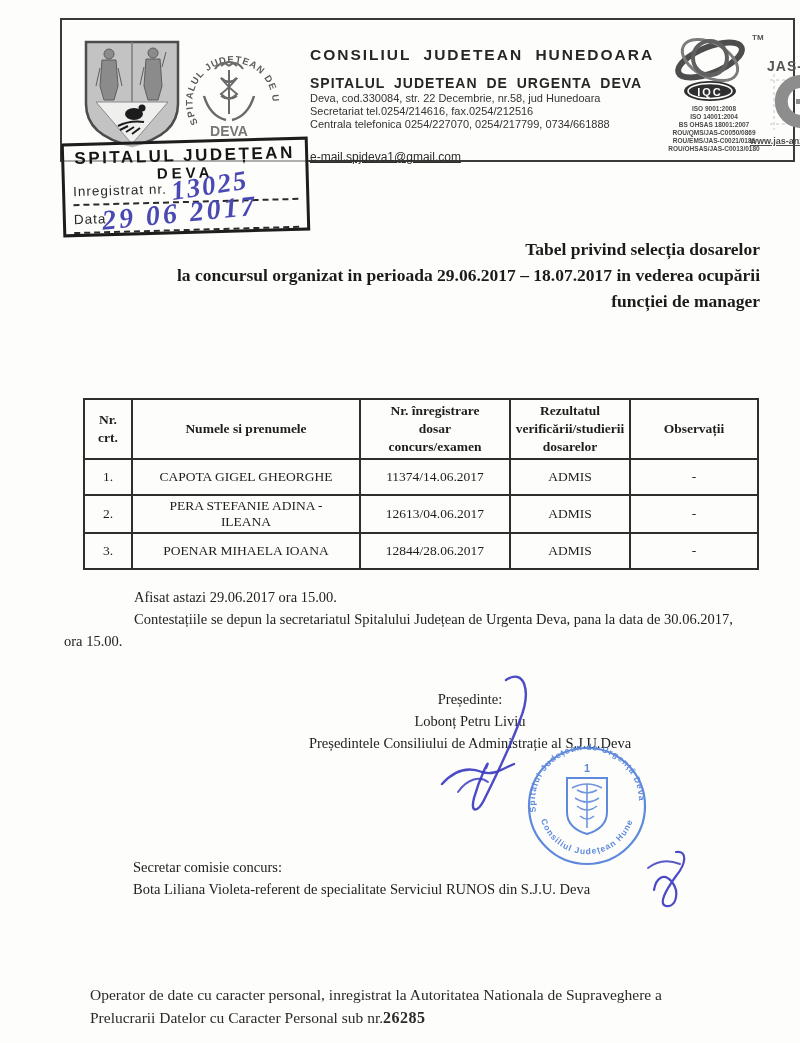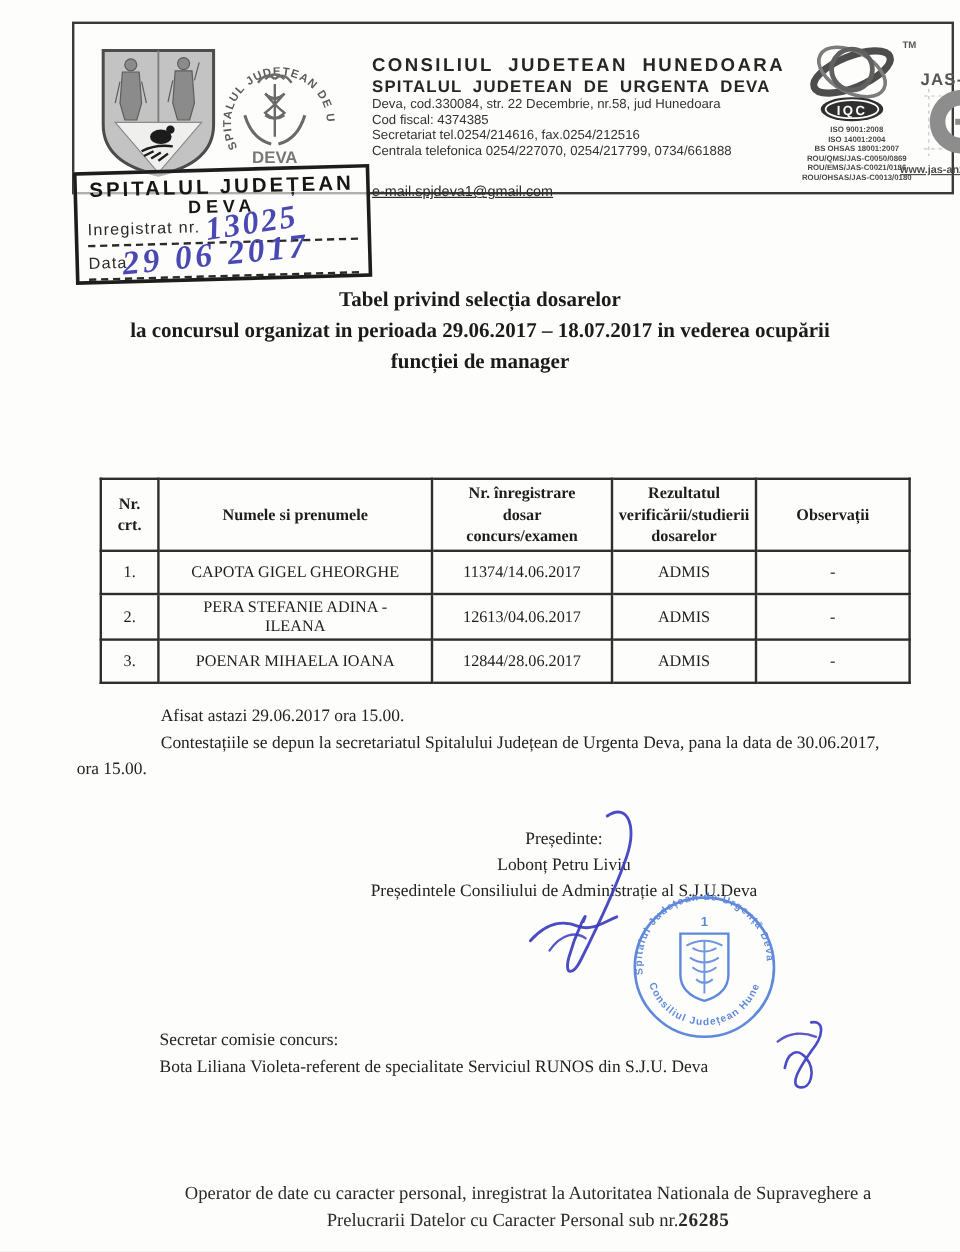--- a/index.html
+++ b/index.html
@@ -13,21 +13,21 @@
   .pre { white-space:pre-line; }
 
   
   #letterhead {
     left:60px; top:18px; width:735px; height:144px;
     border:2px solid #3a3a3a;
   }
   .lh-center { left:248px; top:26px; width:350px; text-align:left;
     font-family:"Liberation Sans", sans-serif; color:#262626; }
   .lh-council { font-size:15.5px; font-weight:bold; letter-spacing:2px; word-spacing:6px; }
-  .lh-hospital { font-size:14px; font-weight:bold; letter-spacing:1px; word-spacing:4px; margin-top:0; }
+  .lh-hospital { font-size:14px; font-weight:bold; letter-spacing:1px; word-spacing:4px; margin-top:11px; }
   .lh-small { font-size:11px; margin-top:1px; color:#333; }
   .lh-email { font-size:12px; margin-top:20px; text-decoration:underline; color:#2c2c2c; }
 
   
   .iso-lines { left:602px; top:85px; width:100px; text-align:center;
     font-family:"Liberation Sans", sans-serif; font-weight:bold;
     font-size:6.5px; line-height:8px; color:#4a4a4a; }
   .jas-title { left:705px; top:38px; width:90px; font-family:"Liberation Sans", sans-serif;
     font-weight:bold; font-size:14px; color:#555; letter-spacing:1px;}
   .jas-link { left:688px; top:116px; width:110px; font-family:"Liberation Sans", sans-serif;
@@ -46,21 +46,21 @@
   .reg-field { font-size:13.5px; letter-spacing:1px; border-bottom:2px dashed #2a2a2a;
     height:22px; position:relative; color:#2a2a2a;}
   .reg-hand {
     position:absolute; color:#4a49b4;
     font-family:"Liberation Serif", serif; font-style:italic; font-weight:bold;
   }
   #reg-no  { left:98px; top:-10px; font-size:27px; transform:rotate(-7deg); letter-spacing:2px;}
   #reg-date{ left:28px; top:-12px; font-size:28px; transform:rotate(-4deg); letter-spacing:3px;}
 
   
-  #doc-title { left:40px; top:236px; width:720px; text-align:center;
+  #doc-title { left:40px; top:236px; width:720px; text-align:right;
     font-weight:bold; font-size:17.5px; line-height:26px; color:#1b1b1b; }
 
   
   #sel-table { left:83px; top:398px; border-collapse:collapse;
     font-size:13.5px; color:#1d1d1d; table-layout:fixed; }
   #sel-table th, #sel-table td {
     border:2px solid #2e2e2e; text-align:center; vertical-align:middle; padding:2px 4px;
   }
   #sel-table th { font-weight:bold; height:60px; font-size:13.5px; line-height:18px;}
   #sel-table td { height:36px; font-size:13.5px; }
@@ -70,21 +70,21 @@
   #notes .indent { text-indent:70px; }
 
   
   #president { left:268px; top:688px; width:404px; text-align:center;
     font-size:14.5px; line-height:22px; color:#222; }
 
   
   #secretary { left:133px; top:856px; width:560px; font-size:14.5px; line-height:22px; color:#222;}
 
   
-  #footer { left:90px; top:983px; width:700px; text-align:center;
+  #footer { left:90px; top:983px; width:700px; 
     font-size:15.5px; line-height:23px; color:#2a2a2a; }
   #footer b { font-size:16px; letter-spacing:.5px; }
 
   svg text { font-family:"Liberation Sans", sans-serif; }
 </style>
 </head>
 <body>
 
 <div id="page">
 
@@ -134,21 +134,20 @@
         <path d="M63,42 q-8,8 -16,0 q8,10 16,16 q-8,8 -16,2"></path>
       </g>
       <path d="M30,60 q6,20 22,24 M80,60 q-6,20 -22,24" stroke="#6a6a6a" stroke-width="2.5" fill="none"></path>
       <text x="55" y="100" text-anchor="middle" font-size="14" font-weight="bold" fill="#777">DEVA</text>
     </svg>
 
     <div class="abs lh-center">
       <div class="lh-council">CONSILIUL  JUDETEAN  HUNEDOARA</div>
       <div class="lh-hospital">SPITALUL  JUDETEAN  DE  URGENTA  DEVA</div>
       <div class="lh-small">Deva,  cod.330084,   str. 22 Decembrie, nr.58,   jud Hunedoara</div>
-      <div class="lh-small">Cod fiscal:   4374385</div>
       <div class="lh-small">Secretariat  tel.0254/214616,   fax.0254/212516</div>
       <div class="lh-small">Centrala telefonica 0254/227070, 0254/217799, 0734/661888</div>
       <div class="lh-email">e-mail.spjdeva1@gmail.com</div>
     </div>
 
     <svg class="abs" style="left:600px;top:8px;" width="105" height="78" viewBox="0 0 105 78">
       <g fill="none" stroke="#4d4d4d">
         <ellipse cx="48" cy="32" rx="34" ry="13" stroke-width="6" transform="rotate(-22 48 32)"></ellipse>
         <ellipse cx="48" cy="32" rx="30" ry="17" stroke-width="3" transform="rotate(28 48 32)" stroke="#7c7c7c"></ellipse>
         <circle cx="48" cy="30" r="17" stroke-width="4" stroke="#606060"></circle>

